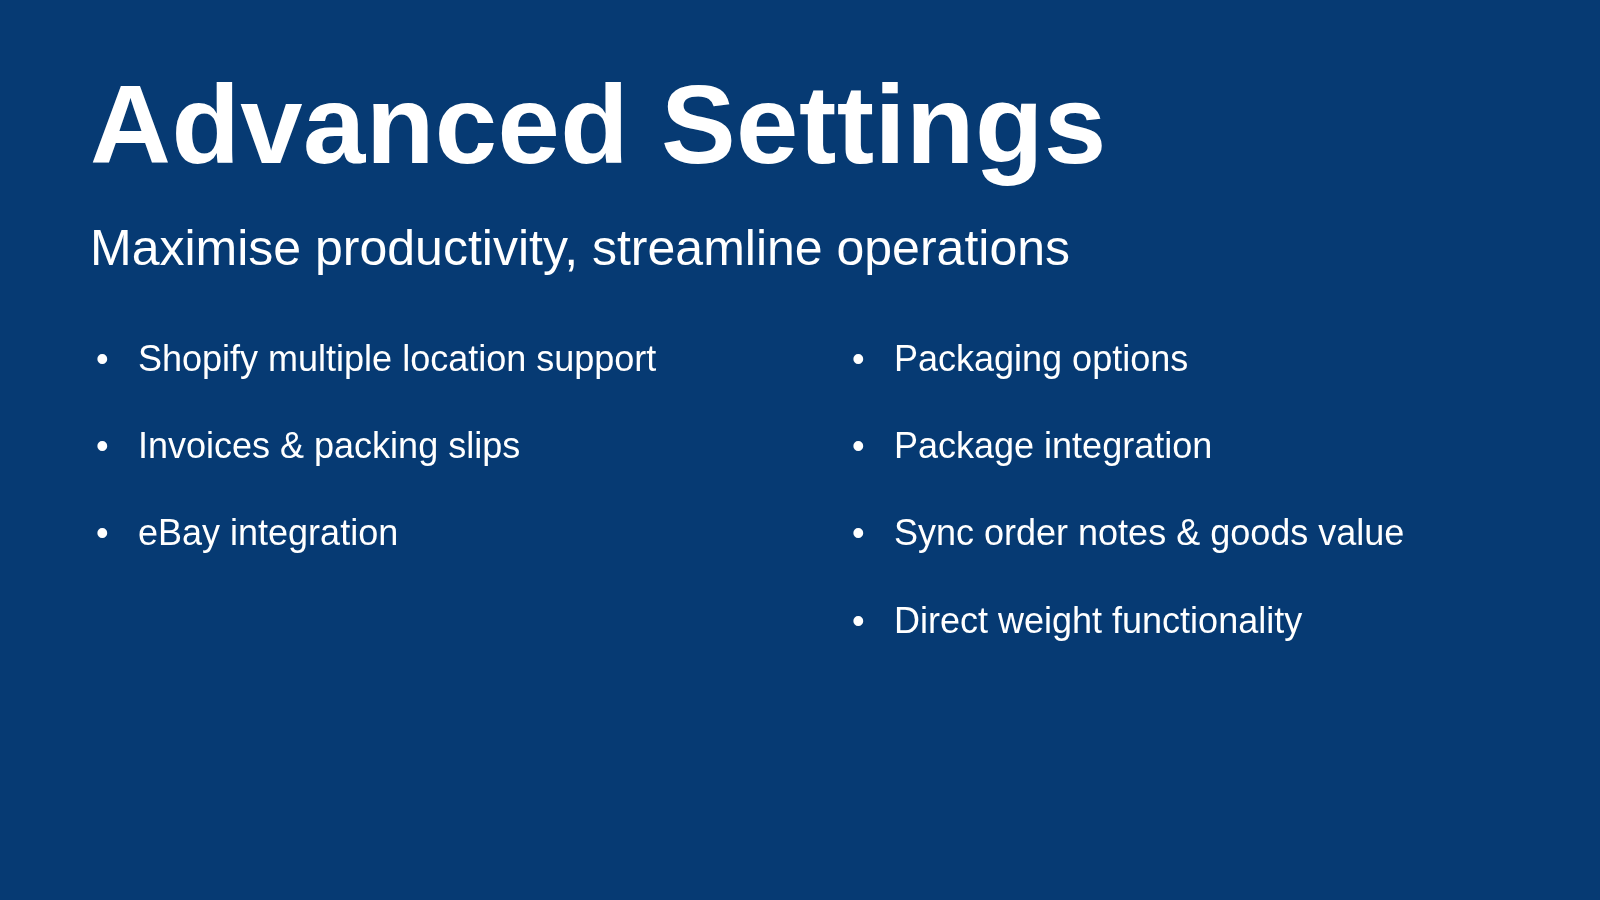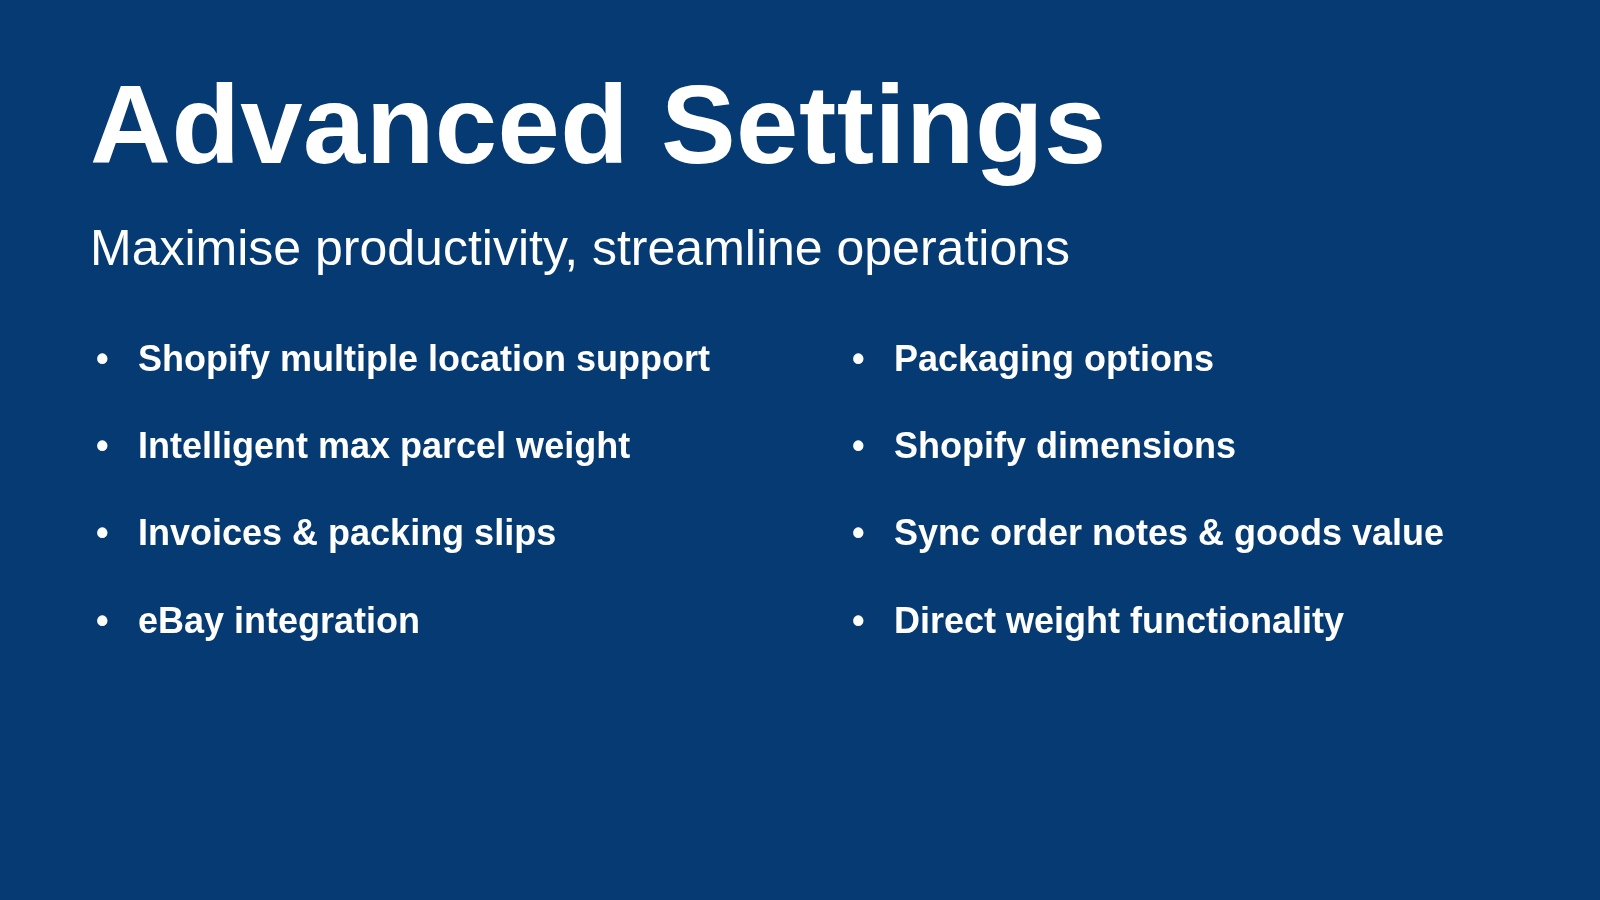--- a/index.html
+++ b/index.html
@@ -25,21 +25,20 @@
     letter-spacing: 0.5px;
   }
   .subtitle {
     font-size: 50px;
     font-weight: 400;
     margin: 0 0 60px 0;
   }
   .columns {
     display: flex;
     gap: 92px;
-    font-weight: bold;
   }
   .col {
     flex: 1;
   }
   ul {
     list-style: none;
     margin: 0;
     padding: 0;
   }
   li {
@@ -60,27 +59,26 @@
 </head>
 <body>
 
 <div class="slide">
   <h1 class="title">Advanced Settings</h1>
   <p class="subtitle">Maximise productivity, streamline operations</p>
   <div class="columns">
     <div class="col">
       <ul>
         <li>Shopify multiple location support</li>
-        <li>Intelligent max parcel weight</li>
         <li>Invoices &amp; packing slips</li>
         <li>eBay integration</li>
       </ul>
     </div>
     <div class="col">
       <ul>
         <li>Packaging options</li>
-        <li>Shopify dimensions</li>
+        <li>Package integration</li>
         <li>Sync order notes &amp; goods value</li>
         <li>Direct weight functionality</li>
       </ul>
     </div>
   </div>
 </div>
 
 </body></html>

